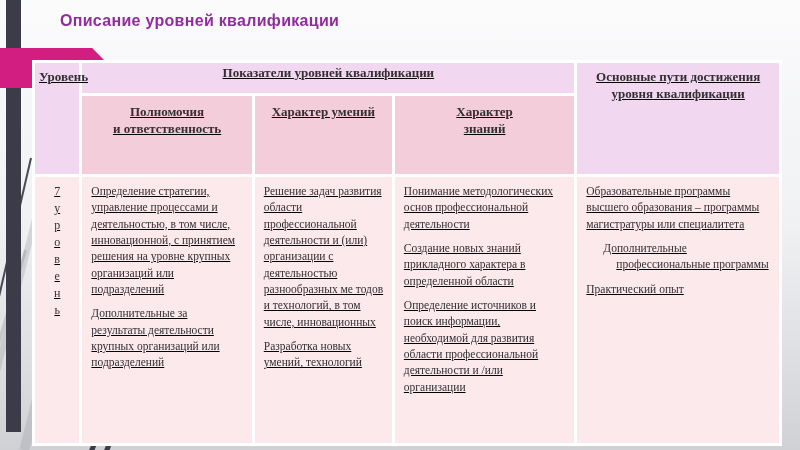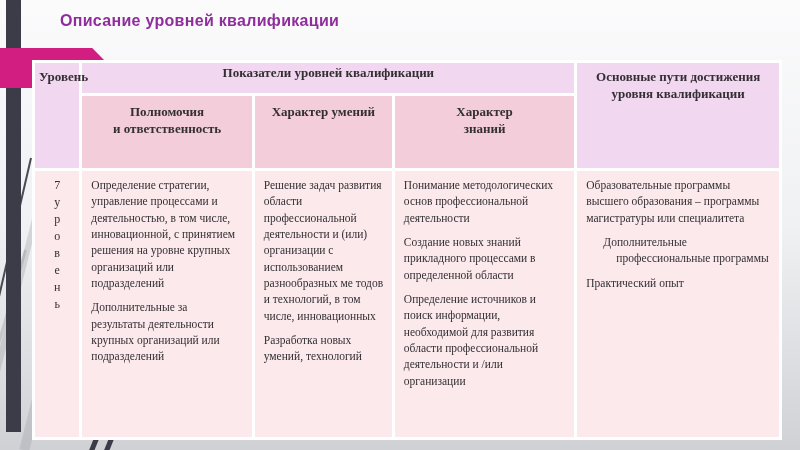--- a/index.html
+++ b/index.html
@@ -29,36 +29,36 @@
     clip-path:polygon(0 0,87% 0,100% 35%,100% 100%,0 100%);
   }
 
   .title{
     left:60px;top:12px;width:600px;margin:0;z-index:4;
     font-family:"Liberation Sans", sans-serif;
     font-size:16px;font-weight:bold;color:#8f2d9c;letter-spacing:.3px;
   }
 
   
-  .tbl-wrap{left:32px;top:60px;z-index:5;}
+  .tbl-wrap{left:32px;top:60px;z-index:5;text-decoration:underline;}
   table.qual{
     border-collapse:separate;border-spacing:3px;background:#ffffff;
     table-layout:fixed;width:750px;
   }
   table.qual th, table.qual td{
     margin:0;vertical-align:top;
     font-family:"Liberation Serif", serif;color:#332f33;
   }
   th{font-weight:bold;font-size:13px;line-height:1.3;white-space:pre-line;}
   th.hdr-lilac{background:#f2d7f0;}
   th.hdr-rose{background:#f3cdd9;}
   th.c{text-align:center;}
   th.row1{vertical-align:middle;padding:2px 17px;height:26px;}
   th.span2{vertical-align:top;padding:6px 4px 2px;}
-  th.row2{vertical-align:top;padding:8px 4px 6px;height:58px;}
+  th.row2{vertical-align:top;padding:8px 4px 12px;height:58px;}
   td{background:#fbe9ec;font-size:11.5px;line-height:1.42;padding:6px 8px 0 9px;height:254px;}
   td.lvl{text-align:center;padding:6px 18px;overflow-wrap:anywhere;font-size:12px;}
   .para{margin:0 0 8px 0;}
   .cell-paths .para:nth-child(2){padding-left:30px;text-indent:-13px;}
 </style>
 </head>
 <body>
 
 <div class="layer accent-bar"></div>
 <div class="layer diag diag-dark"></div>
@@ -94,26 +94,26 @@
       <th class="hdr-rose c row2">Характер
 знаний</th>
     </tr>
     <tr>
       <td class="lvl">7 уровень</td>
       <td class="cell-authority">
             <p class="para">Определение стратегии, управление процессами и деятельностью, в том числе, инновационной, с принятием решения на уровне крупных организаций или подразделений</p>
             <p class="para">Дополнительные за результаты деятельности крупных организаций или подразделений</p>
           </td>
       <td class="cell-skills">
-            <p class="para">Решение задач развития области профессиональной деятельности и (или) организации с использованием разнообразных ме тодов и технологий, в том числе, инновационных</p>
+            <p class="para">Решение задач развития области профессиональной деятельности и (или) организации с деятельностью разнообразных ме тодов и технологий, в том числе, инновационных</p>
             <p class="para">Разработка новых умений, технологий</p>
           </td>
       <td class="cell-knowledge">
             <p class="para">Понимание методологических основ профессиональной деятельности</p>
-            <p class="para">Создание новых знаний прикладного процессами  в определенной области</p>
+            <p class="para">Создание новых знаний прикладного характера  в определенной области</p>
             <p class="para">Определение источников и поиск информации, необходимой для развития области профессиональной деятельности и /или организации</p>
           </td>
       <td class="cell-paths">
             <p class="para">Образовательные программы высшего образования – программы магистратуры или специалитета</p>
             <p class="para">Дополнительные профессиональные программы</p>
             <p class="para">Практический опыт</p>
           </td>
     </tr>
   </tbody>
     </table>

